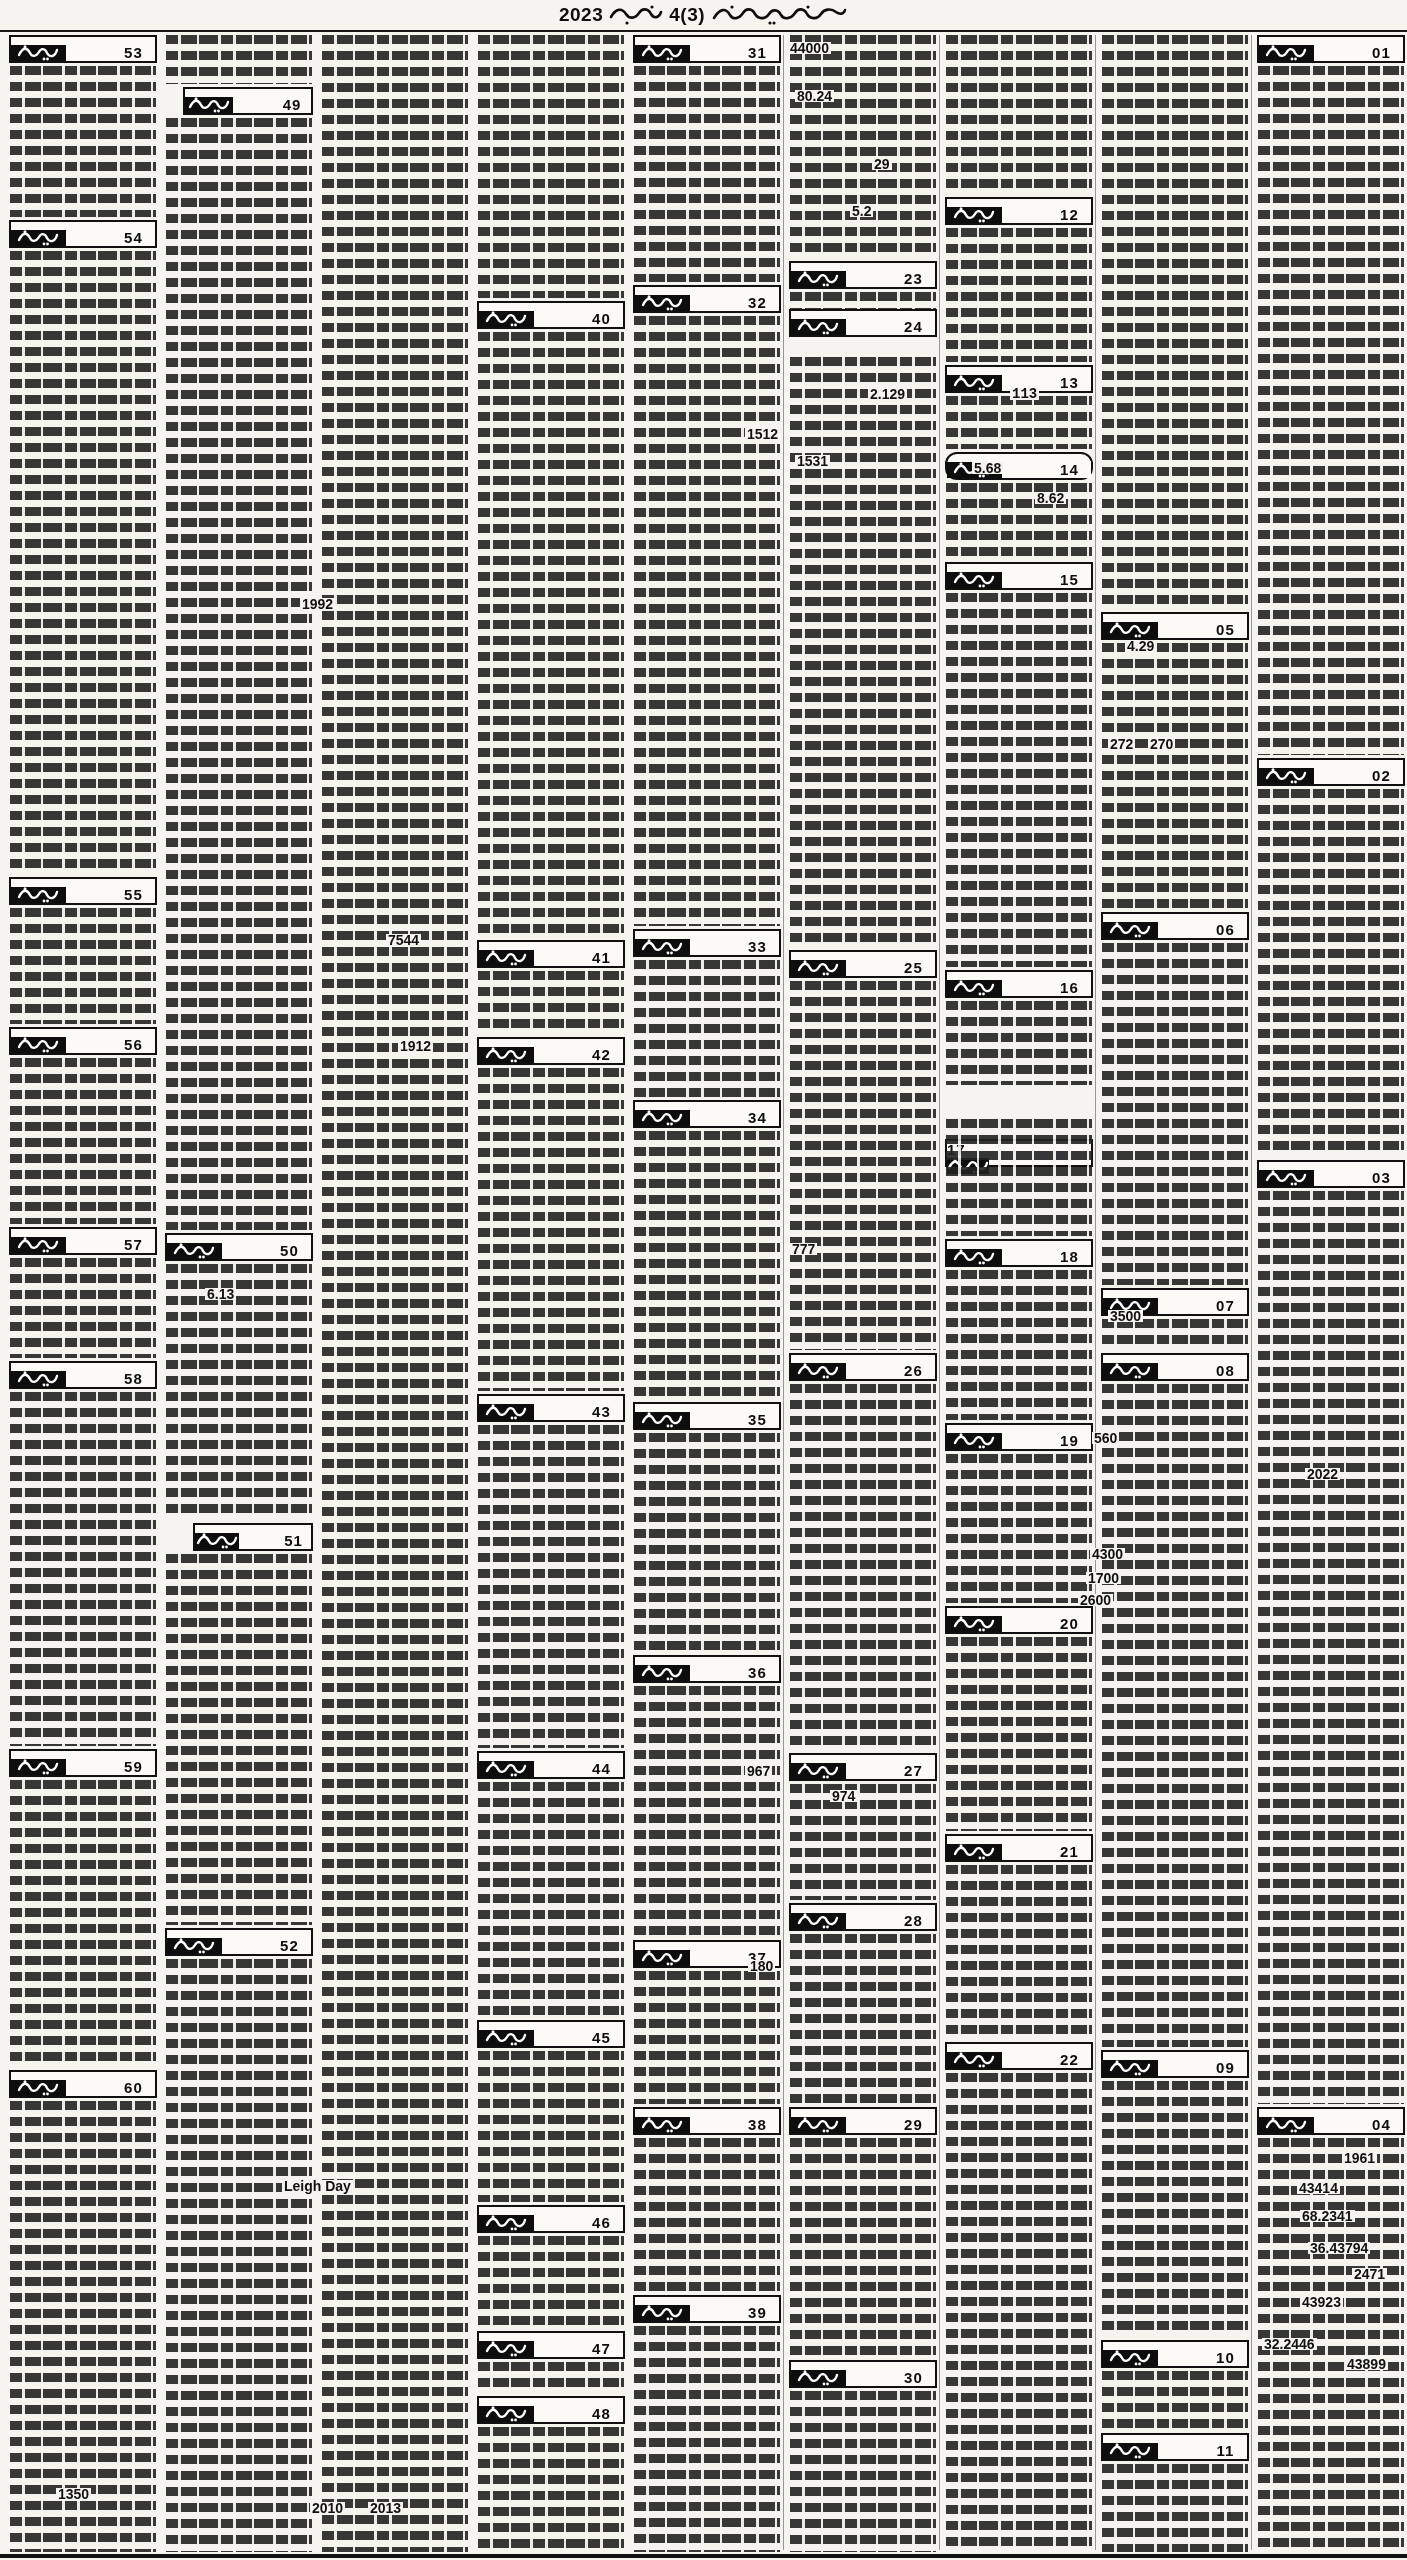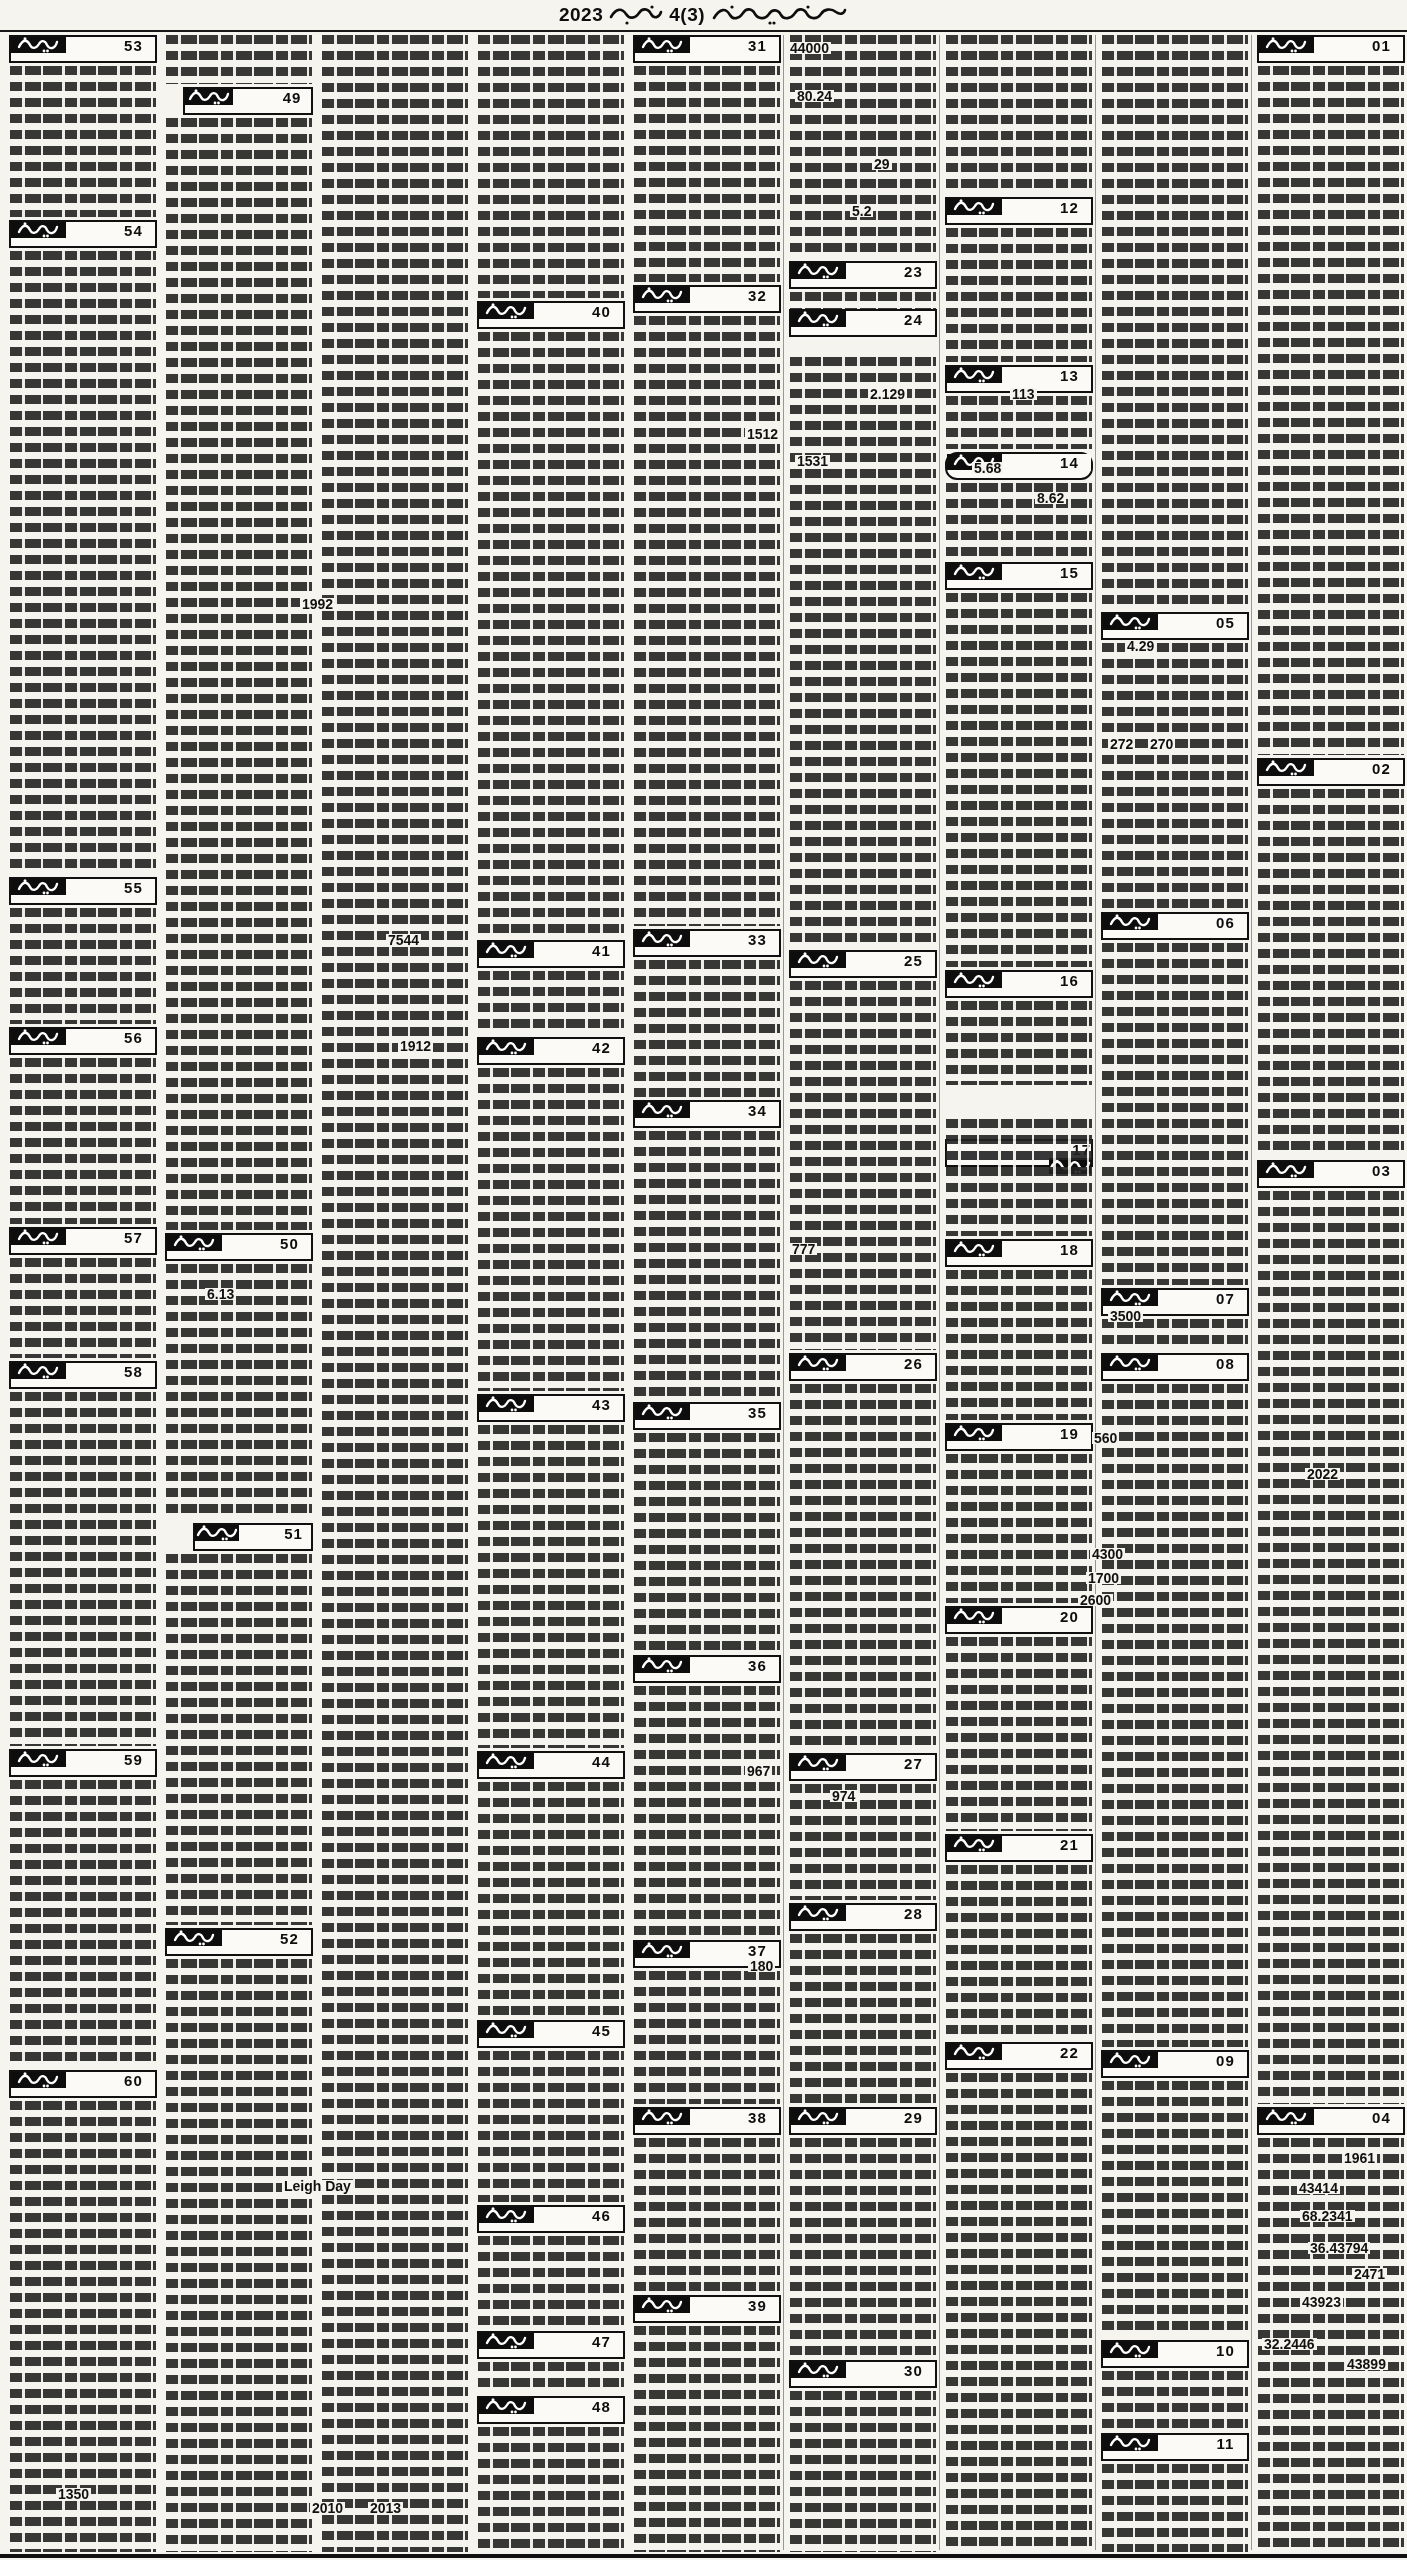--- a/index.html
+++ b/index.html
@@ -18,21 +18,21 @@
   .hdr-squig{display:block;}
   .hdr-rule{position:absolute;top:30px;left:0;width:1407px;height:2px;background:#171717;}
   .bottom-rule{position:absolute;top:2554px;left:0;width:1407px;height:4px;background:#101010;}
   
   .col{position:absolute;top:35px;height:2517px;width:148px;}
   .gutter-rule{position:absolute;top:35px;height:2515px;width:1px;background:#4a4a4a;opacity:.55;}
   
   .cbox{
     position:absolute;left:0;right:0;height:28px;box-sizing:border-box;
     border:2px solid #101010;background:#fbfaf7;
-    display:flex;flex-direction:row;direction:rtl;align-items:flex-start;
+    display:flex;flex-direction:row;direction:rtl;align-items:flex-end;
   }
   .cb-label{
     flex:0 0 38%;background:#0d0d0d;display:flex;align-items:center;justify-content:center;
   }
   .cb-mid{flex:1 1 auto;border-left:2px solid #101010;border-right:2px solid #101010;background:#fbfaf7;}
   .cb-num{
     flex:0 0 30%;display:flex;align-items:center;justify-content:center;
     font-weight:bold;font-size:15px;letter-spacing:1px;color:#0e0e0e;
     font-family:"Liberation Sans",sans-serif;background:#fbfaf7;
   }
@@ -892,21 +892,21 @@
     <div class="gutter-rule" style="left: 1095px;"></div>
     <div class="gutter-rule" style="left: 939px;"></div>
     <div class="gutter-rule" style="left: 783px;"></div>
     <span class="frag" style="left: 788px; top: 42px;">44000</span>
     <span class="frag" style="left: 795px; top: 90px;">80.24</span>
     <span class="frag" style="left: 872px; top: 158px;">29</span>
     <span class="frag" style="left: 850px; top: 205px;">5.2</span>
     <span class="frag" style="left: 745px; top: 428px;">1512</span>
     <span class="frag" style="left: 795px; top: 455px;">1531</span>
     <span class="frag" style="left: 868px; top: 388px;">2.129</span>
-    <span class="frag" style="left: 1010px; top: 388px;">113</span>
+    <span class="frag" style="left: 1010px; top: 388px; font-family: Liberation Mono, monospace;">113</span>
     <span class="frag" style="left: 972px; top: 462px;">5.68</span>
     <span class="frag" style="left: 1035px; top: 492px;">8.62</span>
     <span class="frag" style="left: 1125px; top: 640px;">4.29</span>
     <span class="frag" style="left: 1148px; top: 738px;">270</span>
     <span class="frag" style="left: 1108px; top: 738px;">272</span>
     <span class="frag" style="left: 300px; top: 598px;">1992</span>
     <span class="frag" style="left: 386px; top: 934px;">7544</span>
     <span class="frag" style="left: 398px; top: 1040px;">1912</span>
     <span class="frag" style="left: 790px; top: 1243px;">777</span>
     <span class="frag" style="left: 1108px; top: 1310px;">3500</span>

